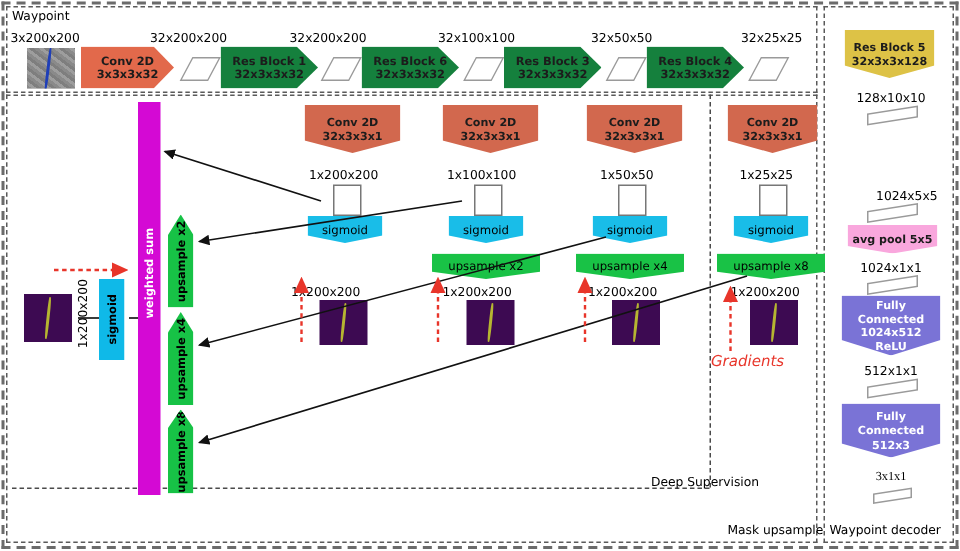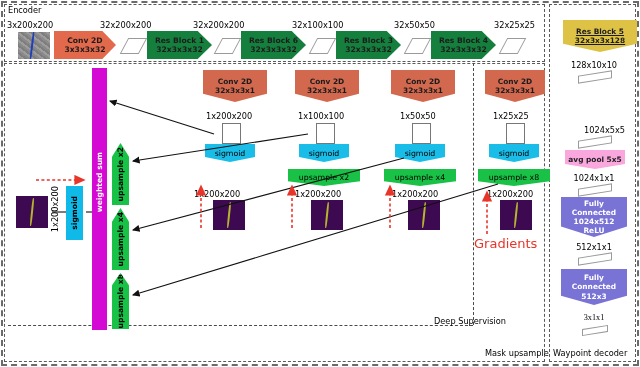--- a/index.html
+++ b/index.html
@@ -68,39 +68,39 @@
         background:#b6b531;border-radius:40%;
         transform:rotate(6deg);}
   .thumb.inp{background:#8d8d8d;overflow:hidden;}
   .thumb.inp .crk{position:absolute;left:40%;top:-4%;width:2px;height:112%;
         background:#1f3fb8;transform:rotate(7deg);border-radius:40%;}
   .thumb.inp .n1{position:absolute;inset:0;
         background:repeating-linear-gradient(37deg,#8a8a8a 0 2px,#9d9d9d 2px 4px,#7e7e7e 4px 6px);}
 
   svg.ov{position:absolute;left:0;top:0;width:640px;height:367px;pointer-events:none;}
 
-  .grad-lbl{position:absolute;color:#e8352a;font-size:13px;}
+  .grad-lbl{position:absolute;color:#e8352a;font-size:10px;font-style:italic;}
 </style>
 </head>
 <body>
 
 <div id="root">
 
   <div class="frame-outer" style="left:1px;top:1px;width:638px;height:365px;"></div>
 
   <div class="frame-thin" style="left:4px;top:4px;width:541px;height:58px;border-style:dashed;"></div>
 
   <div class="frame-thin" style="left:4px;top:63px;width:541px;height:299px;"></div>
 
   <div class="frame-thin" style="left:549px;top:4px;width:87px;height:358px;"></div>
 
   <div class="dashline-h" style="left:8px;top:325px;width:465px;"></div>
   <div class="dashline-v" style="left:473px;top:63px;height:262px;"></div>
 
-  <div class="abs lbl" style="left:8px;top:6px;">Encoder</div>
+  <div class="abs lbl" style="left:8px;top:6px;">Waypoint</div>
 
   <div class="abs lbl" style="left:485px;top:349px;">Mask upsample</div>
 
   <div class="abs lbl" style="left:553px;top:349px;">Waypoint decoder</div>
 
   <div class="abs lbl" style="left:398px;top:317px;padding-left:36px;">Deep Supervision</div>
 
   <div class="grad-lbl" style="left:474px;top:236px;">Gradients</div>
 
   <div class="abs lbl" style="left:7px;top:21px;">3x200x200</div>
@@ -214,21 +214,21 @@
   <div class="larrow sig" style="left:66px;top:186px;width:17px;height:54px;
               clip-path:polygon(100% 0,100% 100%,0 100%,0 0);">
     <span class="vtext">sigmoid</span>
   </div>
 
   <div class="abs vtext lbl" style="left:51px;top:186px;">1x200x200</div>
   <div class="thumb mask" style="left:16px;top:196px;width:32px;height:32px;">
       <div class="crk"></div>
     </div>
 
-  <div class="darrow res" style="left:563px;top:20px;width:74px;height:32px;text-decoration:underline;">
+  <div class="darrow res" style="left:563px;top:20px;width:60px;height:32px;">
     <div><span>Res Block 5</span><br>
          <span>32x3x3x128</span></div>
   </div>
   <div class="abs lbl ctr" style="left:563px;top:61px;width:62px;">128x10x10</div>
   <div class="para2" style="left:578px;top:73px;width:32px;height:6px;"></div>
 
   <div class="abs lbl ctr" style="left:563px;top:126px;width:62px;text-align:right;">1024x5x5</div>
   <div class="para2" style="left:578px;top:138px;width:32px;height:6px;"></div>
 
   <div class="darrow pool" style="left:565px;top:150px;width:60px;height:19px;">

